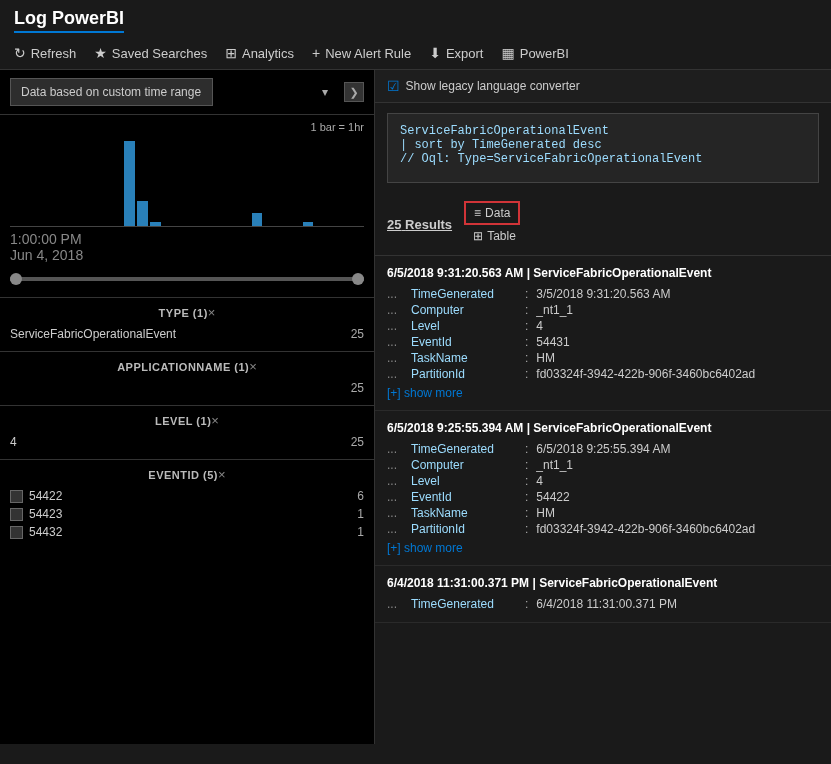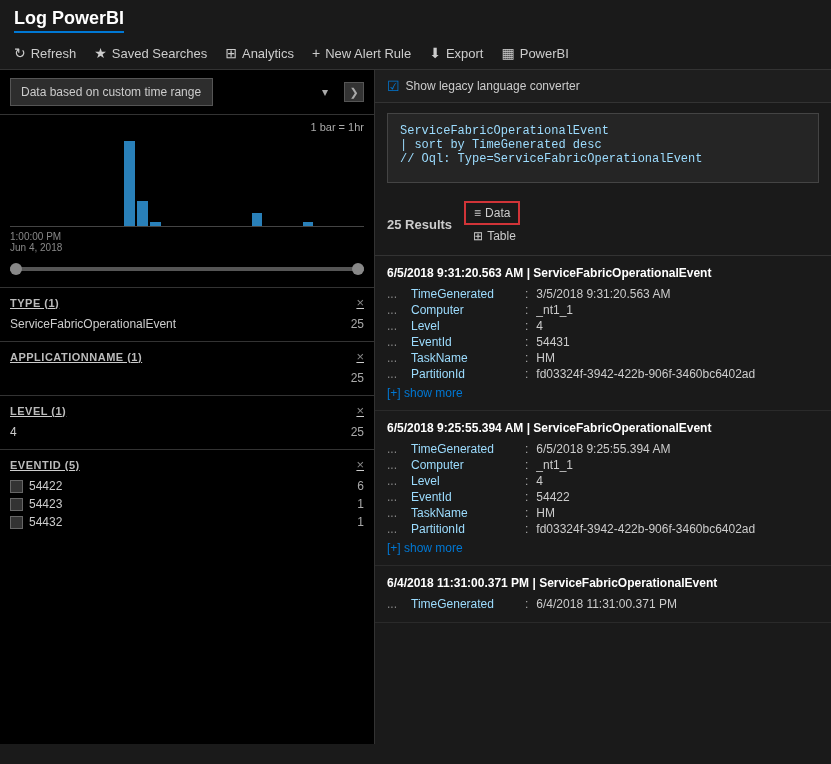--- a/index.html
+++ b/index.html
@@ -123,21 +123,21 @@
       align-items: flex-end;
       gap: 2px;
       border-bottom: 1px solid #444;
     }
     .chart-bar {
       background: #2980b9;
       width: 100%;
     }
     .chart-x-label {
       color: #888;
-      font-size: 10px;
+      font-size: 14px;
       margin-top: 4px;
     }
 
     
     .slider-container {
       padding: 6px 10px 8px 10px;
     }
     .slider-track {
       position: relative;
       height: 4px;
@@ -167,23 +167,22 @@
     .slider-thumb.right { right: 0; }
 
     
     .facet-section {
       border-top: 1px solid #333;
       padding: 8px 10px;
     }
     .facet-header {
       display: flex;
       align-items: center;
-      justify-content: space-between;
+      justify-content: center;
       margin-bottom: 6px;
-      text-decoration: underline;
     }
     .facet-title {
       font-size: 11px;
       font-weight: 700;
       color: #bbb;
       letter-spacing: 0.5px;
       text-transform: uppercase;
     }
     .facet-close {
       background: none;
@@ -270,20 +269,21 @@
       display: flex;
       align-items: center;
       gap: 12px;
       padding: 8px 12px;
       border-bottom: 1px solid #333;
     }
     .results-count {
       font-size: 13px;
       color: #ccc;
       font-weight: 600;
+      text-decoration: underline;
     }
     .view-btn {
       display: flex;
       align-items: center;
       gap: 4px;
       background: none;
       border: 1px solid transparent;
       color: #ccc;
       padding: 3px 8px;
       cursor: pointer;

